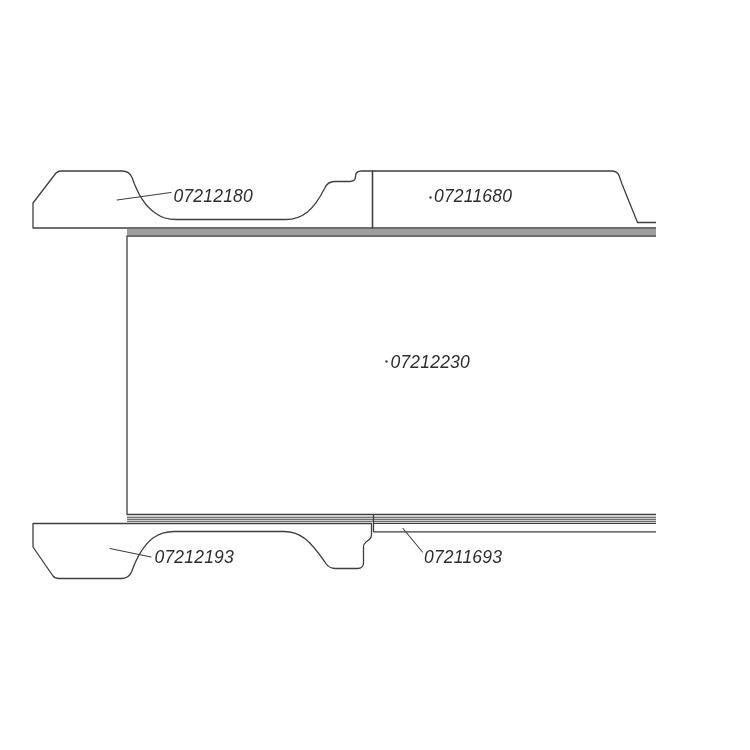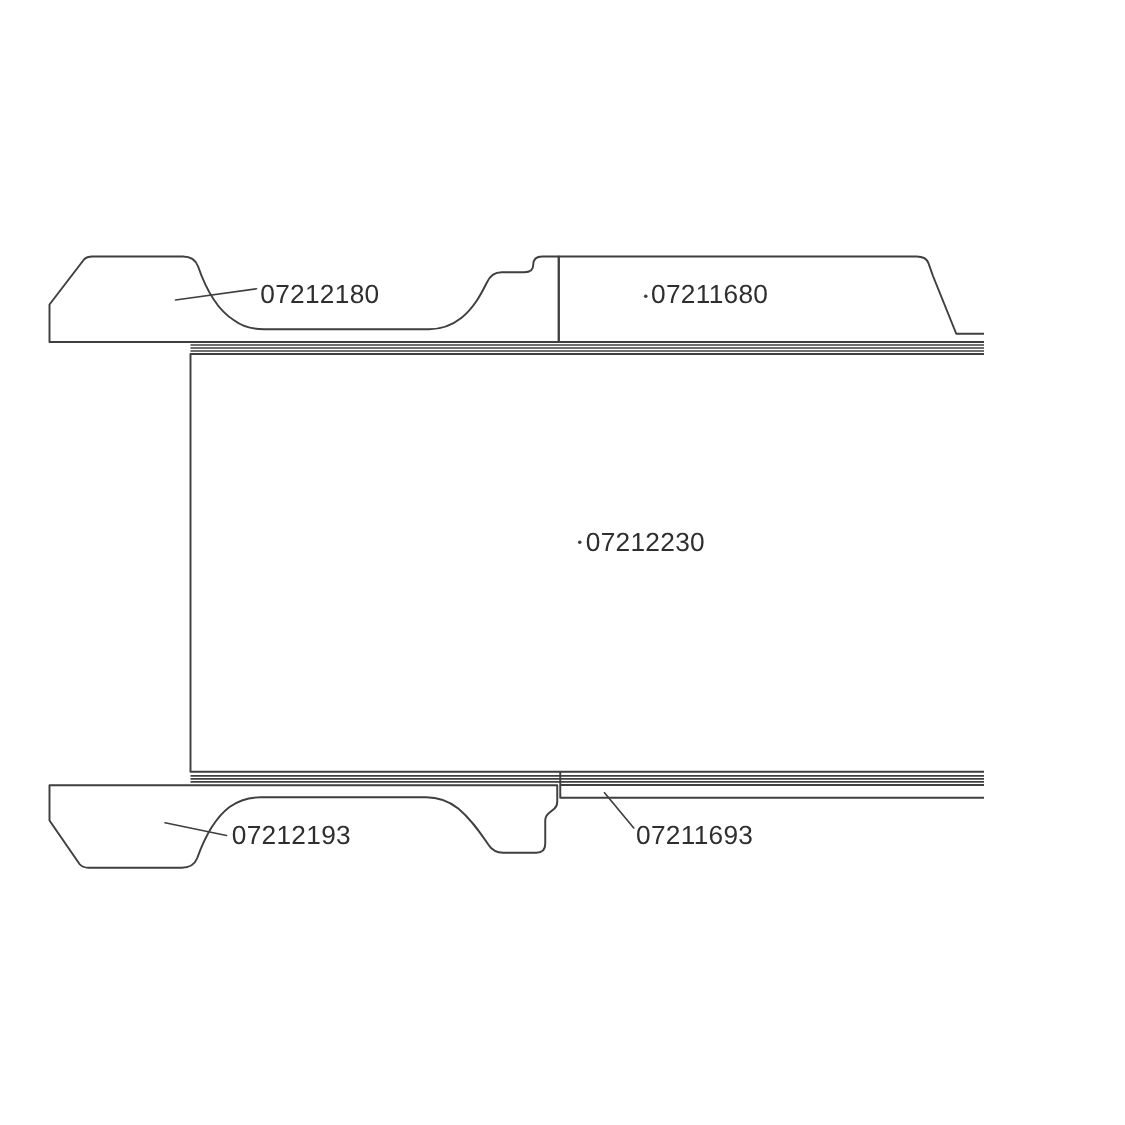--- a/index.html
+++ b/index.html
@@ -5,20 +5,21 @@
   :root{
     --line-color:#3f3f3f;
     --text-color:#2e2e2e;
     --bg-color:#ffffff;
   }
   html,body{margin:0;padding:0;background:var(--bg-color);}
   .stage{
     position:relative;width:656px;height:750px;background:var(--bg-color);
     font-family:"Liberation Sans", sans-serif;
     overflow:hidden;
+    font-style:italic;
   }
   svg{display:block;}
   .outline{fill:none;stroke:var(--line-color);stroke-width:1.3;stroke-linejoin:round;stroke-linecap:round;}
   .railline{fill:none;stroke:var(--line-color);stroke-width:1.1;}
   .railthick{fill:none;stroke:var(--line-color);stroke-width:2.6;}
   .leader{fill:none;stroke:var(--line-color);stroke-width:1.1;stroke-linecap:round;}
   .dot{fill:var(--line-color);stroke:none;}
   .part-label{
     fill:var(--text-color);
     font-family:"Liberation Sans", sans-serif;

